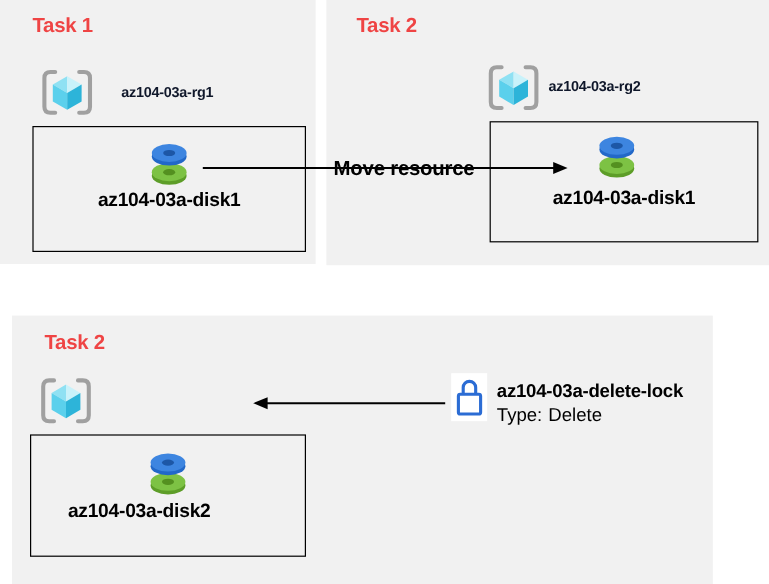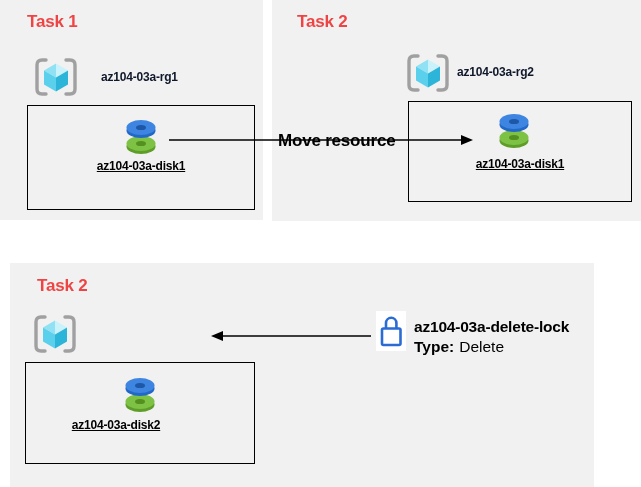--- a/index.html
+++ b/index.html
@@ -29,34 +29,34 @@
 
   .icon { position:absolute; line-height:0; }
   #task1-rg-icon { left:33px;  top:57px; }
   #task2-rg-icon { left:405px; top:53px; }
   #task3-rg-icon { left:32px;  top:314px; }
 
   #task1-disk-icon { left:119px; top:116px; }
   #task2-disk-icon { left:492px; top:110px; }
   #task3-disk-icon { left:118px; top:374px; }
 
-  .disk-label { position:absolute; font-size:12px; font-weight:bold; text-align:center; letter-spacing:-0.2px; white-space:nowrap;text-decoration:underline; }
+  .disk-label { position:absolute; font-size:16px; font-weight:bold; text-align:center; letter-spacing:-0.2px; white-space:nowrap; }
   #task1-disk-label { left:27px;  width:228px; top:159px; }
   #task2-disk-label { left:408px; width:224px; top:157px; }
   #task3-disk-label { left:25px;  width:182px; top:418px; }
 
   .arrow-svg { position:absolute; }
   #move-arrow-svg { left:168px; top:132px; }
   #lock-arrow-svg { left:210px; top:328px; }
   #move-arrow-label { position:absolute; left:278px; top:118px; font-size:17px; font-weight:bold; letter-spacing:-0.2px; white-space:nowrap;margin-top:13px; }
 
   #lock-icon-patch { position:absolute; left:376px; top:311px; width:30px; height:40px; background:#ffffff; line-height:0; }
   #lock-name { position:absolute; left:414px; top:318px; font-size:15.5px; font-weight:bold; letter-spacing:-0.2px; white-space:nowrap; }
   #lock-type-line { position:absolute; left:414px; top:338px; font-size:15.5px; white-space:nowrap; }
-  #lock-type-line .type-key { font-weight:bold; }
+  #lock-type-line .type-key { font-weight:normal; }
   #lock-type-line .type-val { margin-left:5px; }
 </style>
 </head>
 <body>
 
 <div class="canvas">
 
   <div class="panel" id="task1-panel"></div>
   <div class="panel" id="task2-panel"></div>
   <div class="panel" id="task3-panel"></div>

